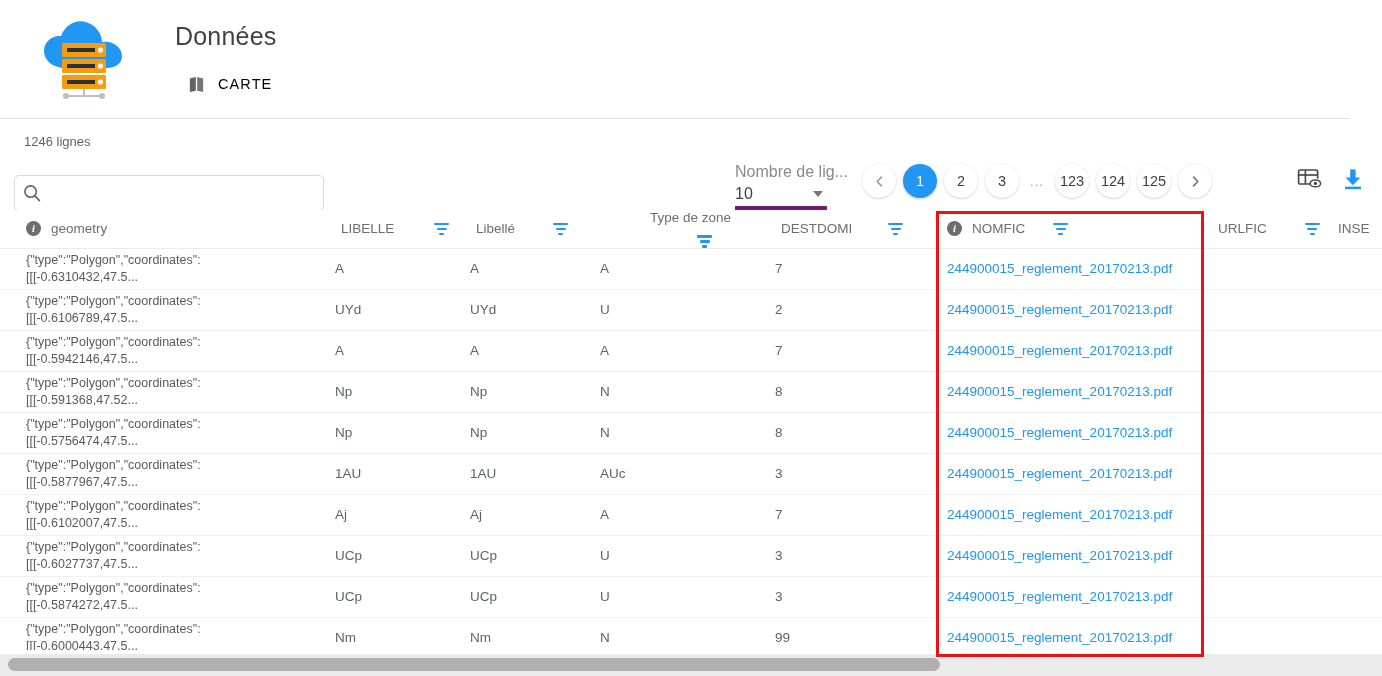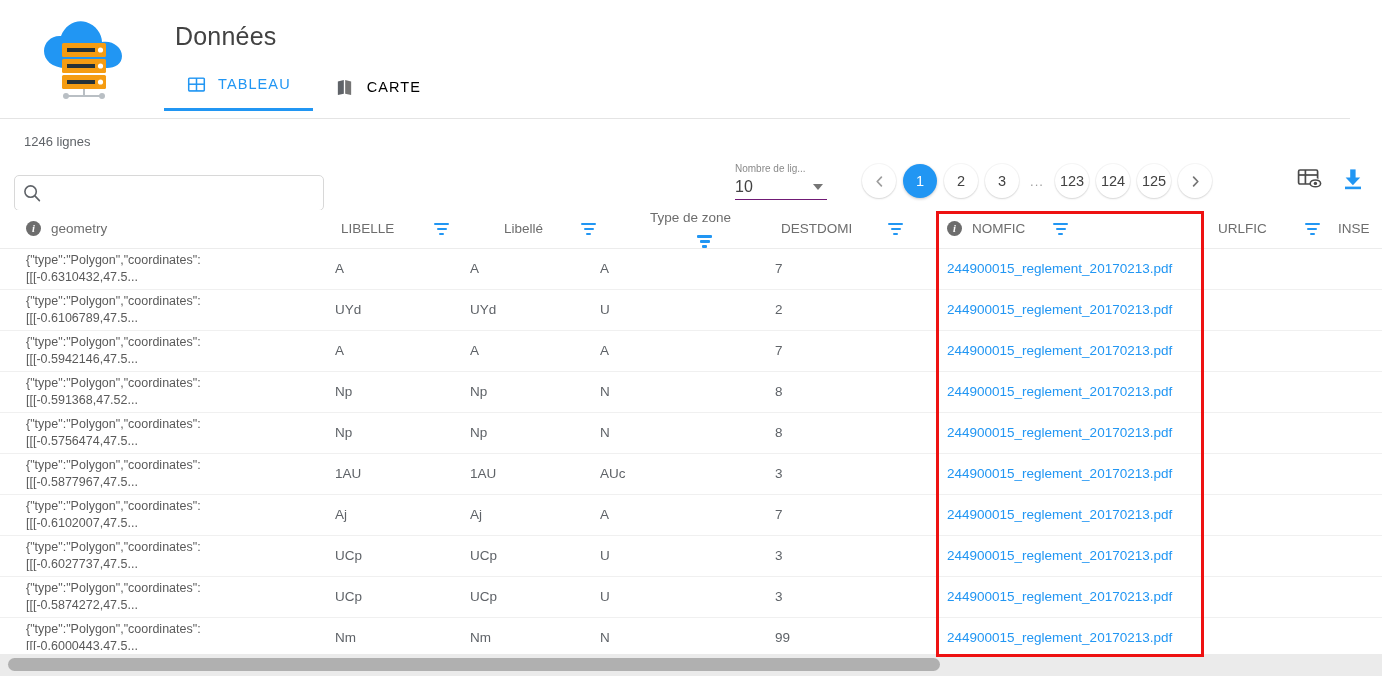--- a/index.html
+++ b/index.html
@@ -61,25 +61,25 @@
     border: none; outline: none; background: transparent;
     flex: 1; height: 100%; padding: 0 8px 0 14px;
     font-size: 14.5px; color: #424242;
     font-family: "Liberation Sans", sans-serif;
   }
   .searchbox input::placeholder { color: #9e9e9e; }
   .search-ico { width: 34px; display: flex; align-items: center; justify-content: center; }
 
   
   .rpp { position: absolute; left: 735px; top: 163px; width: 92px; }
-  .rpp-label { font-size: 10px; color: #8a8a8a; white-space: nowrap; }
+  .rpp-label { font-size: 16px; color: #8a8a8a; white-space: nowrap; }
   .rpp-ctl {
     margin-top: 4px;
     display: flex; align-items: center; justify-content: space-between;
-    border-bottom: 1px solid #701a75; padding-bottom: 3px;
+    border-bottom: 7px solid #701a75; padding-bottom: 3px;
   }
   .rpp-val { font-size: 16px; color: #424242; }
   .caret {
     width: 0; height: 0;
     border-left: 5px solid transparent; border-right: 5px solid transparent;
     border-top: 6px solid #757575; margin-right: 4px;
   }
 
   
   .pager { position: absolute; left: 862px; top: 164px; display: flex; align-items: center; gap: 7px; }
@@ -194,32 +194,20 @@
           <rect x="30" y="79" width="36" height="2" fill="#b9bfc4"></rect>
           <circle cx="30" cy="80" r="3" fill="#b9bfc4"></circle>
           <circle cx="66" cy="80" r="3" fill="#b9bfc4"></circle>
         </svg>
       </div>
 
       <div class="title">Données</div>
 
       <div class="tabs">
 
-        <div class="tab active">
-          <span class="ticon">
-            <svg width="19" height="19" viewBox="0 0 20 20">
-              <rect x="1" y="2.5" width="18" height="15" rx="1.6" fill="#2196f3"></rect>
-              <rect x="2.6" y="4.1" width="6.6" height="4.8" fill="#ffffff"></rect>
-              <rect x="10.8" y="4.1" width="6.6" height="4.8" fill="#ffffff"></rect>
-              <rect x="2.6" y="10.5" width="6.6" height="5.4" fill="#ffffff"></rect>
-              <rect x="10.8" y="10.5" width="6.6" height="5.4" fill="#ffffff"></rect>
-            </svg>
-          </span>
-          <span>TABLEAU</span>
-        </div>
 
         <div class="tab">
           <span class="ticon">
             <svg width="19" height="19" viewBox="0 0 20 20">
               <path d="M3 3.6 L9.3 2.2 L9.3 16.6 L3 18 Z" fill="#5f6368"></path>
               <path d="M10.7 2.2 L17 3.6 L17 18 L10.7 16.6 Z" fill="#757575"></path>
             </svg>
           </span>
           <span>CARTE</span>
         </div>
@@ -312,21 +300,21 @@
             <div class="th-in" style="padding-left:6px;">
               <span>LIBELLE</span>
               <span class="filter-ico" style="margin-left:30px;">
                   <i></i>
                   <i></i>
                   <i></i>
                 </span>
             </div>
           </th>
           <th>
-            <div class="th-in" style="padding-left:6px;margin-left:28px;">
+            <div class="th-in" style="padding-left:6px;">
               <span>Libellé</span>
               <span class="filter-ico" style="margin-left:28px;">
                   <i></i>
                   <i></i>
                   <i></i>
                 </span>
             </div>
           </th>
           <th>
             <div class="th-in" style="padding-left:6px;flex-direction:column;">

